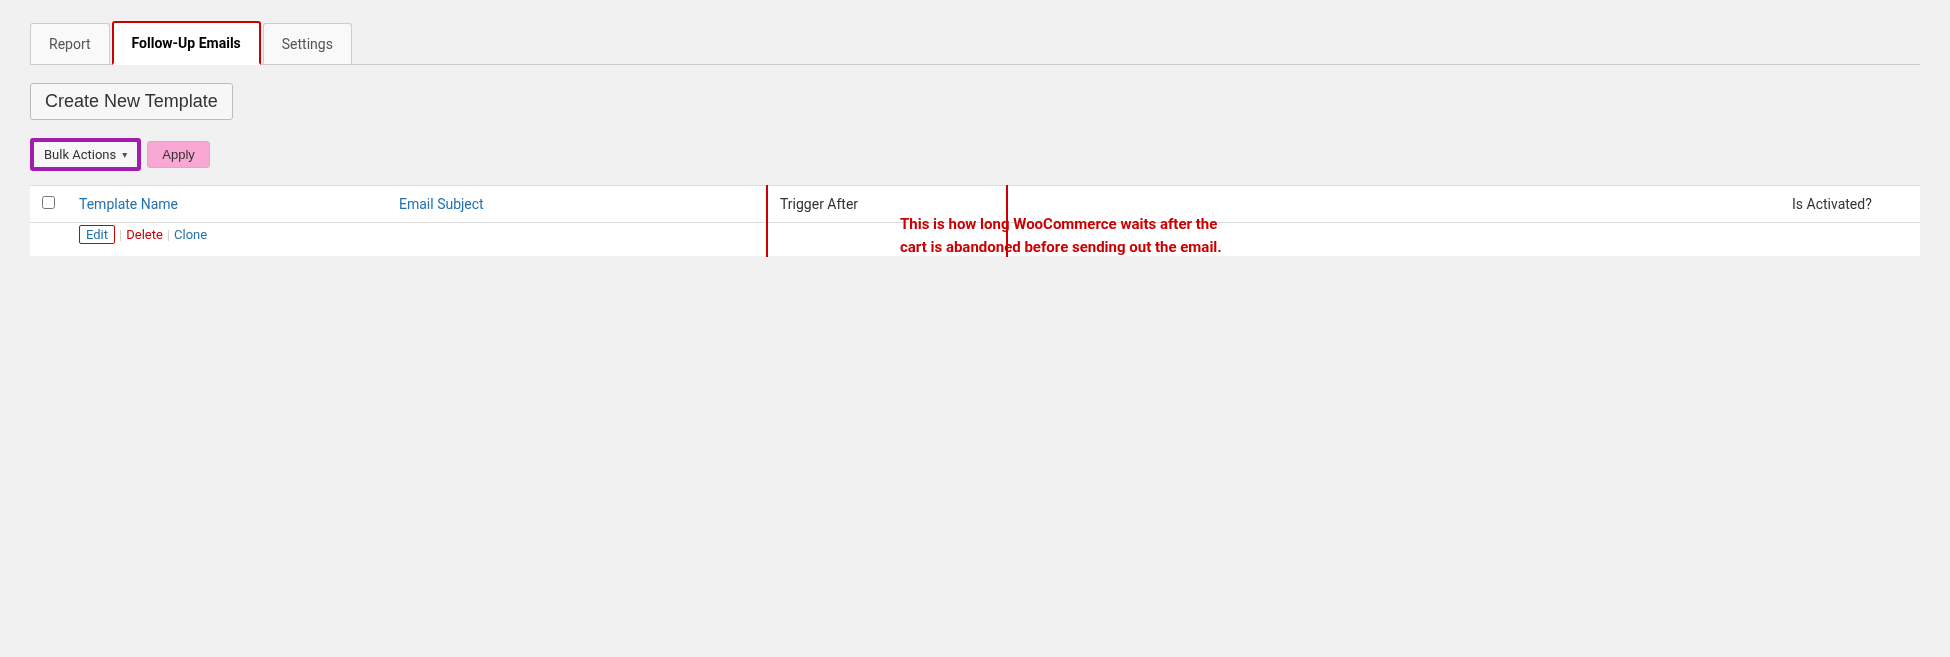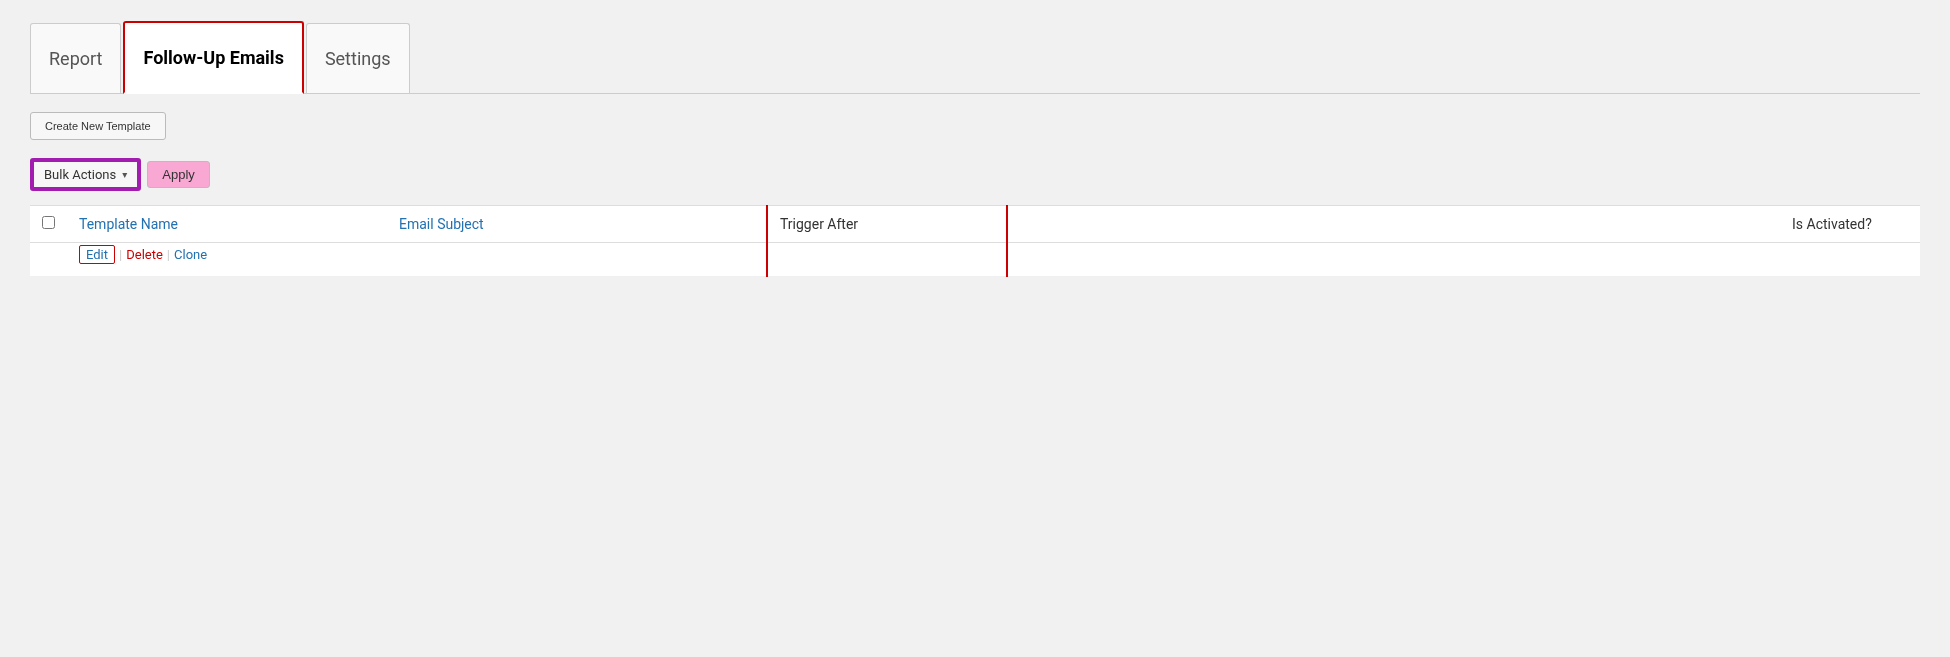--- a/index.html
+++ b/index.html
@@ -18,26 +18,26 @@
     }
     
     .tabs-bar {
       display: flex;
       align-items: flex-end;
       border-bottom: 1px solid #ccc;
       margin-bottom: 18px;
       gap: 0;
     }
     .tab {
-      padding: 24px 18px;
+      padding: 12px 18px;
       border: 1px solid #ccc;
       border-bottom: none;
       background: #f9f9f9;
       cursor: pointer;
-      font-size: 18px;
+      font-size: 14px;
       color: #555;
       margin-right: 2px;
       border-radius: 3px 3px 0 0;
     }
     .tab.active {
       background: #fff;
       font-weight: 700;
       color: #000;
       border: 2px solid #c00;
       border-bottom: 2px solid #fff;
@@ -45,21 +45,21 @@
       bottom: -1px;
     }
     
     .create-btn {
       display: inline-block;
       padding: 7px 14px;
       border: 1px solid #bbb;
       background: #f7f7f7;
       border-radius: 3px;
       cursor: pointer;
-      font-size: 11px;
+      font-size: 18px;
       color: #333;
       margin-bottom: 18px;
     }
     
     .bulk-row {
       display: flex;
       align-items: center;
       gap: 6px;
       margin-bottom: 14px;
     }
@@ -172,20 +172,21 @@
     <div class="tab">Report</div>
     <div class="tab active">Follow-Up Emails</div>
     <div class="tab">Settings</div>
   </div>
 
   <div class="main-content">
     
     <button class="create-btn">Create New Template</button>
 
     
+    <div class="tooltip-box">This is how long WooCommerce waits after the cart is abandoned before sending out the email.</div>
 
     
     <div class="bulk-row">
       <div class="bulk-select">
         <span>Bulk Actions</span>
         <span class="arrow">▾</span>
       </div>
       <button class="apply-btn">Apply</button>
     </div>
 

